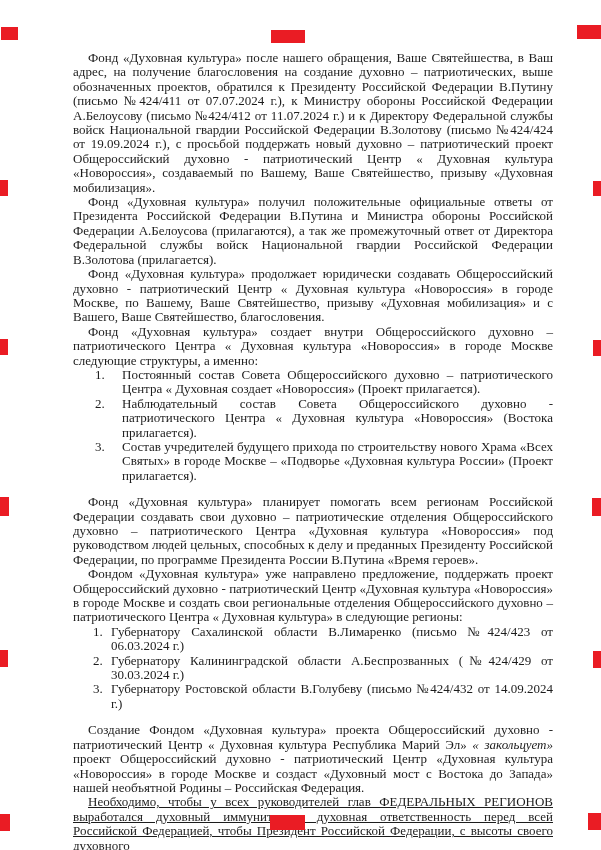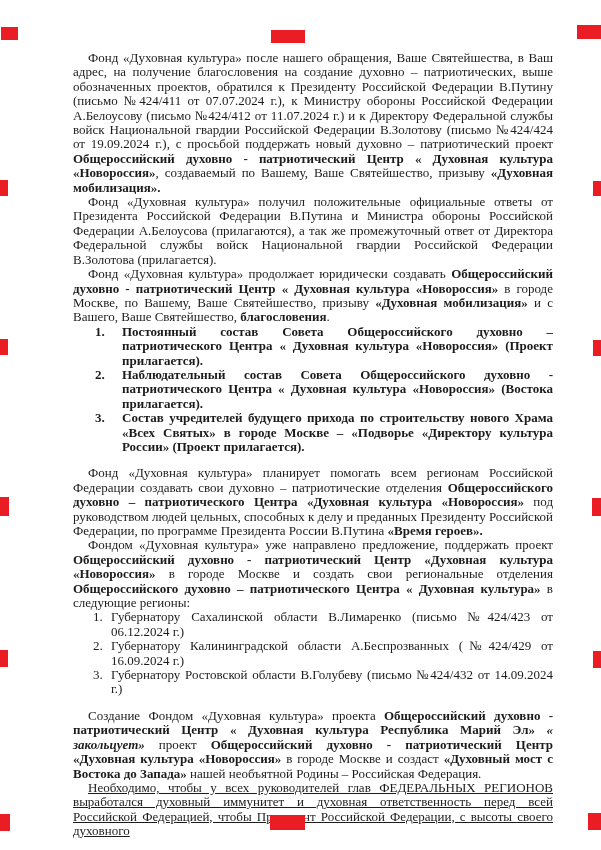--- a/index.html
+++ b/index.html
@@ -17,49 +17,50 @@
   .doc {
     position: absolute;
     left: 73px; top: 51px; width: 480px;
     font-size: 13px;
     line-height: 14.4px;
     color: #1c1c1c;
     text-align: justify;
   }
   .para { text-indent: 15px; margin: 0; }
   .gap { height: 12px; }
-  .b { font-weight: bold; }
+  .b { font-weight: normal; }
   .i { font-style: italic; }
   .u { text-decoration: underline; }
   .olist { margin: 0; }
   .li { position: relative; padding-left: 49px; margin: 0; }
   .li .num { position: absolute; left: 22px; }
   .olist.plain .li { padding-left: 38px; }
   .olist.plain .li .num { left: 20px; }
   .mark { position: absolute; }
 </style>
 </head>
 <body>
 
 <div class="page">
   <div class="doc">
       <div class="para"><span>Фонд «Духовная культура» после нашего обращения, Ваше Святейшества, в Ваш  адрес, на получение благословения на создание духовно – патриотических,  выше обозначенных проектов, обратился к Президенту Российской Федерации В.Путину (письмо №424/411 от 07.07.2024  г.), к Министру обороны Российской Федерации А.Белоусову (письмо №424/412 от 11.07.2024 г.) и к Директору Федеральной службы войск Национальной гвардии Российской Федерации В.Золотову (письмо №424/424 от 19.09.2024 г.), с просьбой поддержать новый духовно – патриотический проект </span><span class="b">Общероссийский духовно - патриотический Центр « Духовная  культура «Новороссия»</span><span>, создаваемый по Вашему, Ваше Святейшество, призыву </span><span class="b">«Духовная мобилизация».</span></div>
       <div class="para"><span>Фонд «Духовная культура» получил положительные официальные  ответы от Президента Российской Федерации В.Путина и Министра обороны Российской Федерации  А.Белоусова (прилагаются), а так же промежуточный ответ от  Директора Федеральной службы войск Национальной гвардии Российской Федерации В.Золотова (прилагается).</span></div>
       <div class="para"><span>Фонд «Духовная культура» продолжает юридически создавать </span><span class="b">Общероссийский духовно - патриотический Центр « Духовная  культура «Новороссия»</span><span> в городе Москве,  по Вашему, Ваше Святейшество, призыву </span><span class="b">«Духовная мобилизация»</span><span> и с Вашего, Ваше Святейшество, </span><span class="b">благословения</span><span>.</span></div>
+      <div class="para"><span>Фонд «Духовная культура» создает внутри </span><span class="b">Общероссийского  духовно – патриотического  Центра « Духовная  культура «Новороссия»</span><span> в городе Москве следующие структуры, а именно:</span></div>
       <div class="olist wide">
-        <div class="li"><span class="num b">1.</span><span class="b">Постоянный состав Совета Общероссийского  духовно – патриотического Центра « Духовная  культура «Новороссия» (Проект прилагается).</span></div>
+        <div class="li"><span class="num b">1.</span><span class="b">Постоянный состав Совета Общероссийского  духовно – патриотического Центра « Духовная  создает «Новороссия» (Проект прилагается).</span></div>
         <div class="li"><span class="num b">2.</span><span class="b">Наблюдательный состав Совета Общероссийского  духовно - патриотического Центра « Духовная  культура «Новороссия»  (Востока прилагается).</span></div>
-        <div class="li"><span class="num b">3.</span><span class="b">Состав учредителей будущего прихода по строительству нового Храма «Всех Святых» в городе Москве – «Подворье «Директору культура России» (Проект прилагается).</span></div>
+        <div class="li"><span class="num b">3.</span><span class="b">Состав учредителей будущего прихода по строительству нового Храма «Всех Святых» в городе Москве – «Подворье «Духовная культура России» (Проект прилагается).</span></div>
       </div>
       <div class="gap"></div>
       <div class="para"><span>Фонд «Духовная культура» планирует помогать всем регионам Российской Федерации создавать свои духовно – патриотические отделения </span><span class="b">Общероссийского  духовно – патриотического Центра «Духовная культура «Новороссия»</span><span>  под руководством людей цельных, способных к делу и преданных Президенту Российской Федерации, по программе Президента России В.Путина </span><span class="b">«Время героев».</span></div>
       <div class="para"><span>Фондом «Духовная культура» уже направлено предложение, поддержать проект </span><span class="b">Общероссийский духовно - патриотический Центр «Духовная  культура «Новороссия»</span><span> в городе Москве и создать свои региональные отделения </span><span class="b">Общероссийского духовно – патриотического  Центра « Духовная  культура»</span><span> в следующие регионы:</span></div>
       <div class="olist plain">
-        <div class="li"><span class="num">1.</span><span>Губернатору Сахалинской области В.Лимаренко (письмо №424/423 от 06.12.2024 г.)</span></div>
-        <div class="li"><span class="num">2.</span><span>Губернатору Калининградской области А.Беспрозванных (№424/429 от 16.09.2024 г.)</span></div>
+        <div class="li"><span class="num">1.</span><span>Губернатору Сахалинской области В.Лимаренко (письмо №424/423 от 06.03.2024 г.)</span></div>
+        <div class="li"><span class="num">2.</span><span>Губернатору Калининградской области А.Беспрозванных (№424/429 от 30.03.2024 г.)</span></div>
         <div class="li"><span class="num">3.</span><span>Губернатору Ростовской области В.Голубеву (письмо №424/432 от 14.09.2024 г.)</span></div>
       </div>
       <div class="gap"></div>
       <div class="para"><span>Создание Фондом «Духовная культура» проекта </span><span class="b">Общероссийский духовно - патриотический Центр « Духовная  культура Республика Марий Эл»</span><span> </span><span class="b i">« закольцует»</span><span> проект </span><span class="b">Общероссийский духовно - патриотический Центр «Духовная  культура «Новороссия»</span><span> в городе Москве и создаст  </span><span class="b">«Духовный мост с Востока до Запада»</span><span> нашей необъятной Родины – Российская Федерация.</span></div>
       <div class="para"><span class="u">Необходимо, чтобы у всех  руководителей глав ФЕДЕРАЛЬНЫХ РЕГИОНОВ выработался духовный иммунитет и духовная ответственность перед всей Российской Федерацией, чтобы  Президент Российской Федерации, с высоты своего духовного</span></div>
     </div>
   <div>
       <div class="mark" style="left: 1px; top: 27px; width: 17px; height: 13px; background: rgb(234, 28, 36);"></div>
       <div class="mark" style="left: 271px; top: 30px; width: 34px; height: 13px; background: rgb(234, 28, 36);"></div>
       <div class="mark" style="left: 577px; top: 25px; width: 24px; height: 14px; background: rgb(234, 28, 36);"></div>

